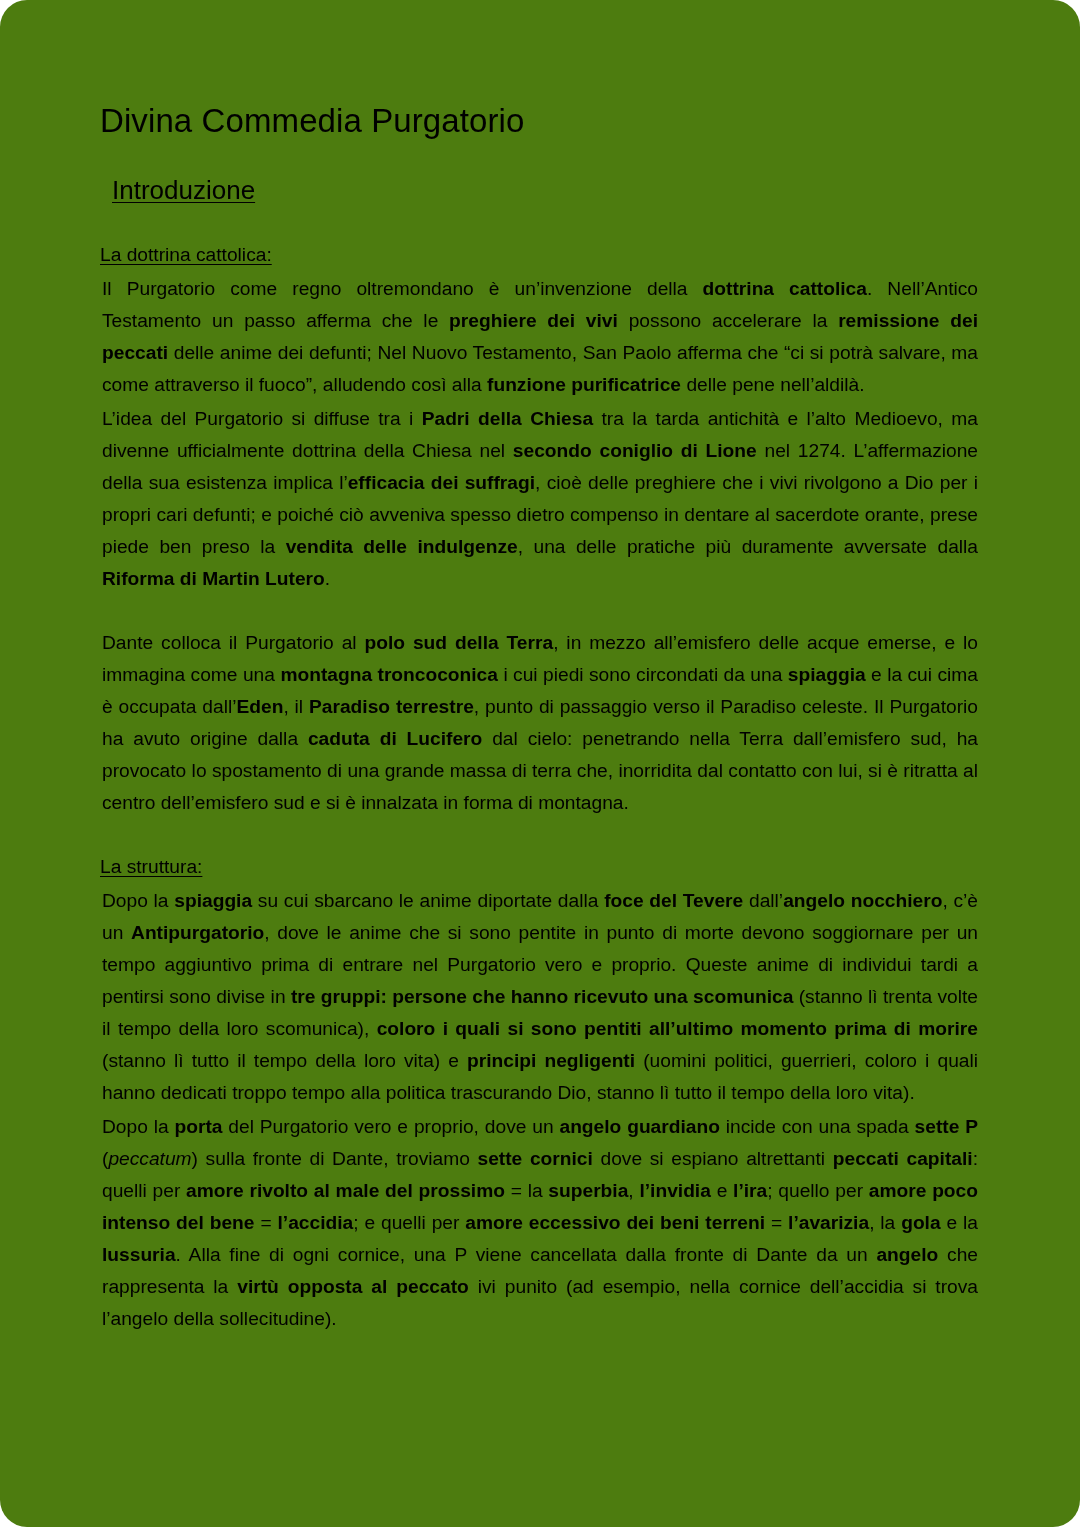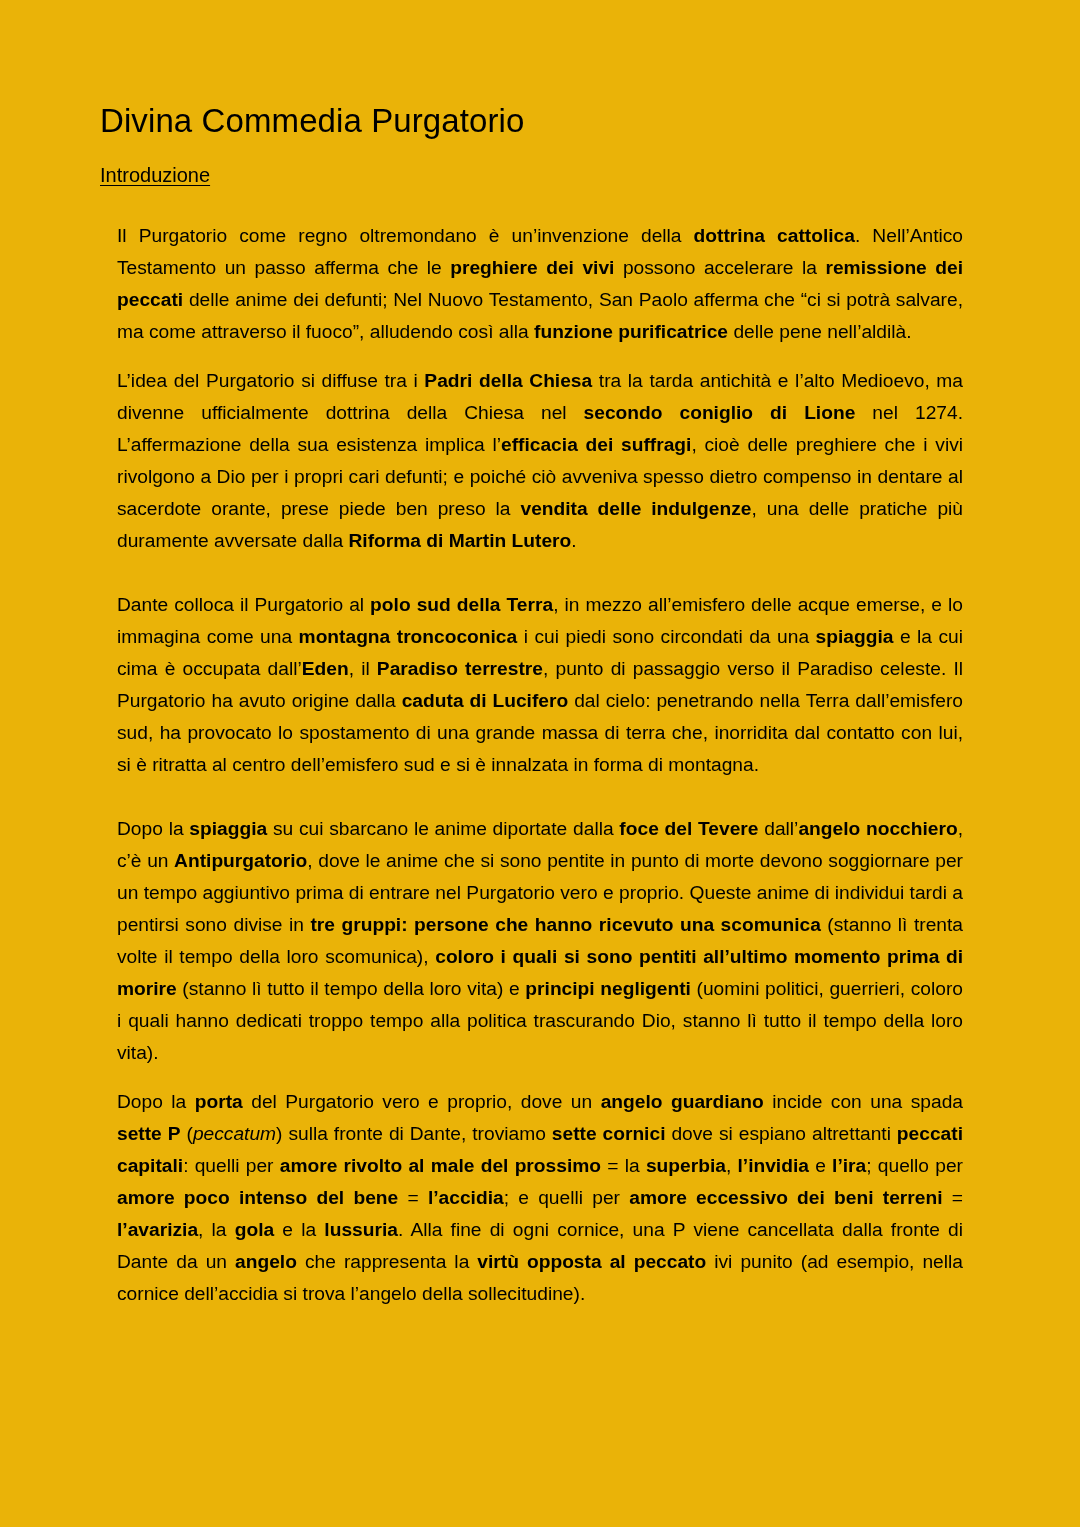--- a/index.html
+++ b/index.html
@@ -11,64 +11,65 @@
   body {
     font-family: "Liberation Sans", sans-serif;
     color: #000000;
     -webkit-font-smoothing: antialiased;
   }
   .page {
     position: relative;
     width: 1080px;
     height: 1527px;
     margin: 0 auto;
-    background: #eab308;
+    background: #4d7c0f;
     box-sizing: border-box;
     overflow: hidden;
+    border-radius: 27px;
   }
   .content {
     position: absolute;
     left: 100px;
     top: 0;
     width: 880px;
   }
   .doc-title {
     font-size: 33px;
     font-weight: 400;
     line-height: 1.26;
     margin: 0;
     padding-top: 100px;
     letter-spacing: 0.1px;
   }
   .doc-subtitle {
-    font-size: 20px;
+    font-size: 26px;
     font-weight: 400;
     line-height: 1.3;
-    margin: 0;
+    margin: 12px;
     padding-top: 20px;
     text-decoration: underline;
     text-underline-offset: 3px;
     text-decoration-thickness: 1.4px;
   }
   .section {
     margin-top: 32px;
   }
   .section-heading {
     font-size: 19.2px;
     line-height: 32px;
     font-weight: 400;
     text-decoration: underline;
     text-underline-offset: 2.5px;
     text-decoration-thickness: 1.2px;
     margin: 0;
   }
   .para {
     font-size: 19.2px;
     line-height: 32px;
-    margin: 17px;
+    margin: 2px;
     text-align: justify;
     text-justify: inter-word;
     hyphens: none;
   }
   .para.last-line-left {
     text-align-last: left;
   }
   .para b { font-weight: 700; }
   .para i { }
 </style>
@@ -77,26 +78,28 @@
 
 <div class="page">
   <div class="content">
 
     <h1 class="doc-title">Divina Commedia Purgatorio</h1>
 
     <h2 class="doc-subtitle">Introduzione</h2>
 
     <div id="sections-container">
         <div class="section">
+          <div class="section-heading">La dottrina cattolica:</div>
           <p class="para last-line-left">Il Purgatorio come regno oltremondano è un’invenzione della <b>dottrina cattolica</b>. Nell’Antico Testamento un passo afferma che le <b>preghiere dei vivi</b> possono accelerare la <b>remissione dei peccati</b> delle anime dei defunti; Nel Nuovo Testamento, San Paolo afferma che “ci si potrà salvare, ma come attraverso il fuoco”, alludendo così alla <b>funzione purificatrice</b> delle pene nell’aldilà.</p>
           <p class="para last-line-left">L’idea del Purgatorio si diffuse tra i <b>Padri della Chiesa</b> tra la tarda antichità e l’alto Medioevo, ma divenne ufficialmente dottrina della Chiesa nel <b>secondo coniglio di Lione</b> nel 1274. L’affermazione della sua esistenza implica l’<b>efficacia dei suffragi</b>, cioè delle preghiere che i vivi rivolgono a Dio per i propri cari defunti; e poiché ciò avveniva spesso dietro compenso in dentare al sacerdote orante, prese piede ben preso la <b>vendita delle indulgenze</b>, una delle pratiche più duramente avversate dalla <b>Riforma di Martin Lutero</b>.</p>
         </div>
         <div class="section">
           <p class="para last-line-left">Dante colloca il Purgatorio al <b>polo sud della Terra</b>, in mezzo all’emisfero delle acque emerse, e lo immagina come una <b>montagna troncoconica</b> i cui piedi sono circondati da una <b>spiaggia</b> e la cui cima è occupata dall’<b>Eden</b>, il <b>Paradiso terrestre</b>, punto di passaggio verso il Paradiso celeste. Il Purgatorio ha avuto origine dalla <b>caduta di Lucifero</b> dal cielo: penetrando nella Terra dall’emisfero sud, ha provocato lo spostamento di una grande massa di terra che, inorridita dal contatto con lui, si è ritratta al centro dell’emisfero sud e si è innalzata in forma di montagna.</p>
         </div>
         <div class="section">
+          <div class="section-heading">La struttura:</div>
           <p class="para last-line-left">Dopo la <b>spiaggia</b> su cui sbarcano le anime diportate dalla <b>foce del Tevere</b> dall’<b>angelo nocchiero</b>, c’è un <b>Antipurgatorio</b>, dove le anime che si sono pentite in punto di morte devono soggiornare per un tempo aggiuntivo prima di entrare nel Purgatorio vero e proprio. Queste anime di individui tardi a pentirsi sono divise in <b>tre gruppi: persone che hanno ricevuto una scomunica</b> (stanno lì trenta volte il tempo della loro scomunica), <b>coloro i quali si sono pentiti all’ultimo momento prima di morire</b> (stanno lì tutto il tempo della loro vita) e <b>principi negligenti</b> (uomini politici, guerrieri, coloro i quali hanno dedicati troppo tempo alla politica trascurando Dio, stanno lì tutto il tempo della loro vita).</p>
           <p class="para last-line-left">Dopo la <b>porta</b> del Purgatorio vero e proprio, dove un <b>angelo guardiano</b> incide con una spada <b>sette P</b> (<i>peccatum</i>) sulla fronte di Dante, troviamo <b>sette cornici</b> dove si espiano altrettanti <b>peccati capitali</b>: quelli per <b>amore rivolto al male del prossimo</b> = la <b>superbia</b>, <b>l’invidia</b> e <b>l’ira</b>; quello per <b>amore poco intenso del bene</b> = <b>l’accidia</b>; e quelli per <b>amore eccessivo dei beni terreni</b> = <b>l’avarizia</b>, la <b>gola</b> e la <b>lussuria</b>. Alla fine di ogni cornice, una P viene cancellata dalla fronte di Dante da un <b>angelo</b> che rappresenta la <b>virtù opposta al peccato</b> ivi punito (ad esempio, nella cornice dell’accidia si trova l’angelo della sollecitudine).</p>
         </div>
       </div>
 
   </div>
 </div>
 
 </body></html>

